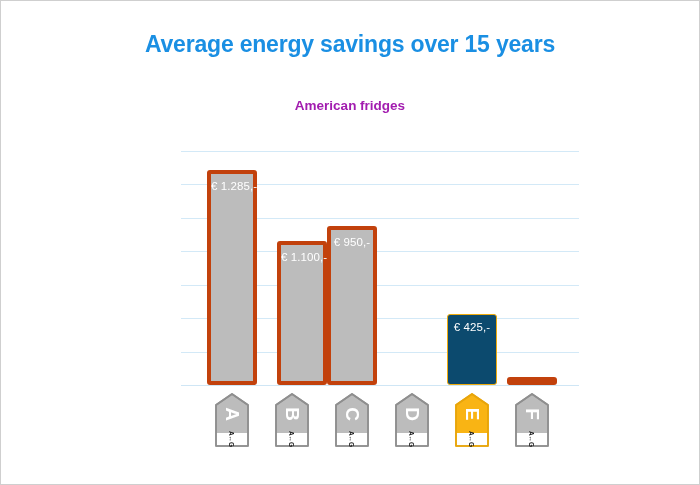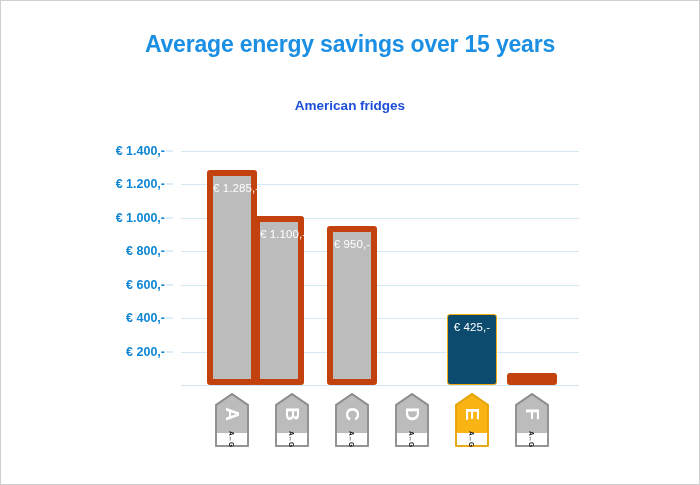--- a/index.html
+++ b/index.html
@@ -26,21 +26,21 @@
     font-weight:bold;
     color:#1A8FE3;
     letter-spacing:-0.2px;
   }
   #chart-subtitle{
     position:absolute;
     left:0;right:0;top:97px;
     text-align:center;
     font-size:13.5px;
     font-weight:bold;
-    color:#1d4ed8;
+    color:#a21caf;
   }
 
   
   #plot{
     position:absolute;
     left:180px;
     top:150px;
     width:398px;
     height:234px;
   }
@@ -84,21 +84,21 @@
   }
   .bar{
     position:absolute;
     bottom:0;
     width:50px;
     border-radius:3px;
     box-sizing:border-box;
   }
   .bar.grey{
     background:#BCBCBC;
-    border:6px solid #c2410c;
+    border:4px solid #c2410c;
   }
   .bar.amber{
     background:#0c4a6e;
     border:1px solid #F0AB0C;
   }
   .bar .vlabel{
     position:absolute;
     left:0;right:0;
     top:6px;
     text-align:center;
@@ -159,51 +159,35 @@
   }
 </style>
 </head>
 <body>
 
 <div id="frame">
 
   <div id="chart-title">Average energy savings over 15 years</div>
   <div id="chart-subtitle">American fridges</div>
 
-  <div id="yaxis">
-      <div class="ylabel" style="top: 0px;">€ 1.400,-</div>
-      <div class="ytickmark" style="top: 0px;"></div>
-      <div class="ylabel" style="top: 33.4286px;">€ 1.200,-</div>
-      <div class="ytickmark" style="top: 33.4286px;"></div>
-      <div class="ylabel" style="top: 66.8571px;">€ 1.000,-</div>
-      <div class="ytickmark" style="top: 66.8571px;"></div>
-      <div class="ylabel" style="top: 100.286px;">€ 800,-</div>
-      <div class="ytickmark" style="top: 100.286px;"></div>
-      <div class="ylabel" style="top: 133.714px;">€ 600,-</div>
-      <div class="ytickmark" style="top: 133.714px;"></div>
-      <div class="ylabel" style="top: 167.143px;">€ 400,-</div>
-      <div class="ytickmark" style="top: 167.143px;"></div>
-      <div class="ylabel" style="top: 200.571px;">€ 200,-</div>
-      <div class="ytickmark" style="top: 200.571px;"></div>
-    </div>
   <div id="plot">
       <div class="gridline" style="top: 0px;"></div>
       <div class="gridline" style="top: 33.4286px;"></div>
       <div class="gridline" style="top: 66.8571px;"></div>
       <div class="gridline" style="top: 100.286px;"></div>
       <div class="gridline" style="top: 133.714px;"></div>
       <div class="gridline" style="top: 167.143px;"></div>
       <div class="gridline" style="top: 200.571px;"></div>
       <div class="gridline axis" style="top: 234px;"></div>
     </div>
   <div id="bars">
       <div class="bar grey" style="left: 26px; height: 214.779px;">
         <div class="vlabel">€ 1.285,-</div>
       </div>
-      <div class="bar grey" style="left: 73px; height: 169px;">
+      <div class="bar grey" style="left: 96px; height: 144px;">
         <div class="vlabel">€ 1.100,-</div>
       </div>
       <div class="bar grey" style="left: 146px; height: 158.786px; margin-top: 39px;">
         <div class="vlabel">€ 950,-</div>
       </div>
       <div class="bar amber" style="left: 266px; height: 71.0357px;">
         <div class="vlabel">€ 425,-</div>
       </div>
       <div class="bar grey" style="left: 326px; height: 6px;"></div>
     </div>

